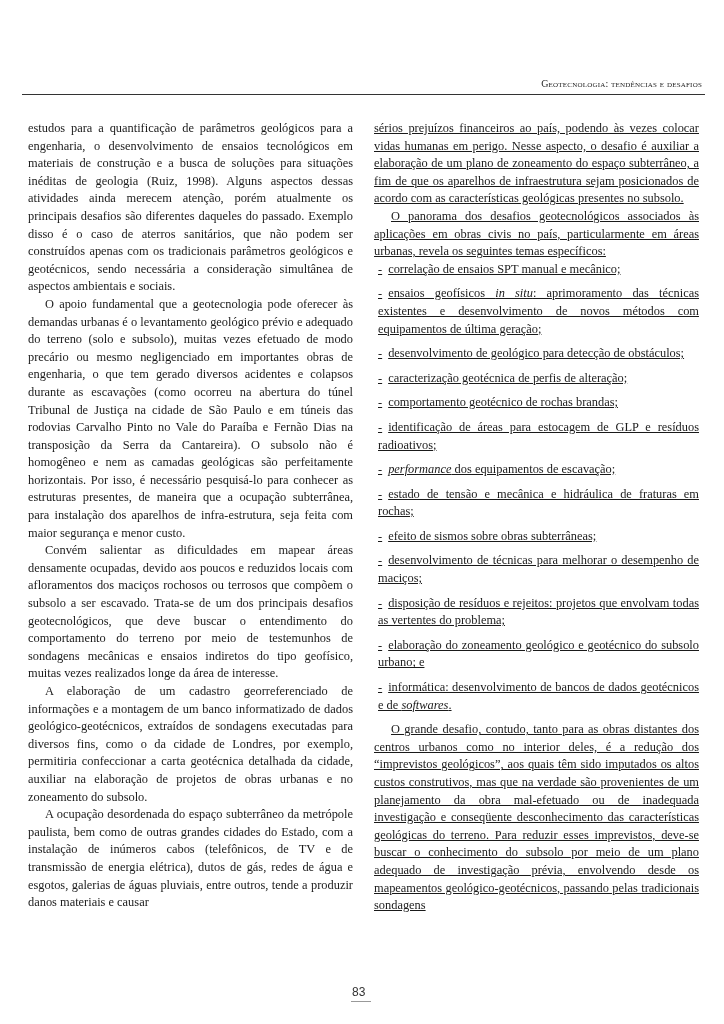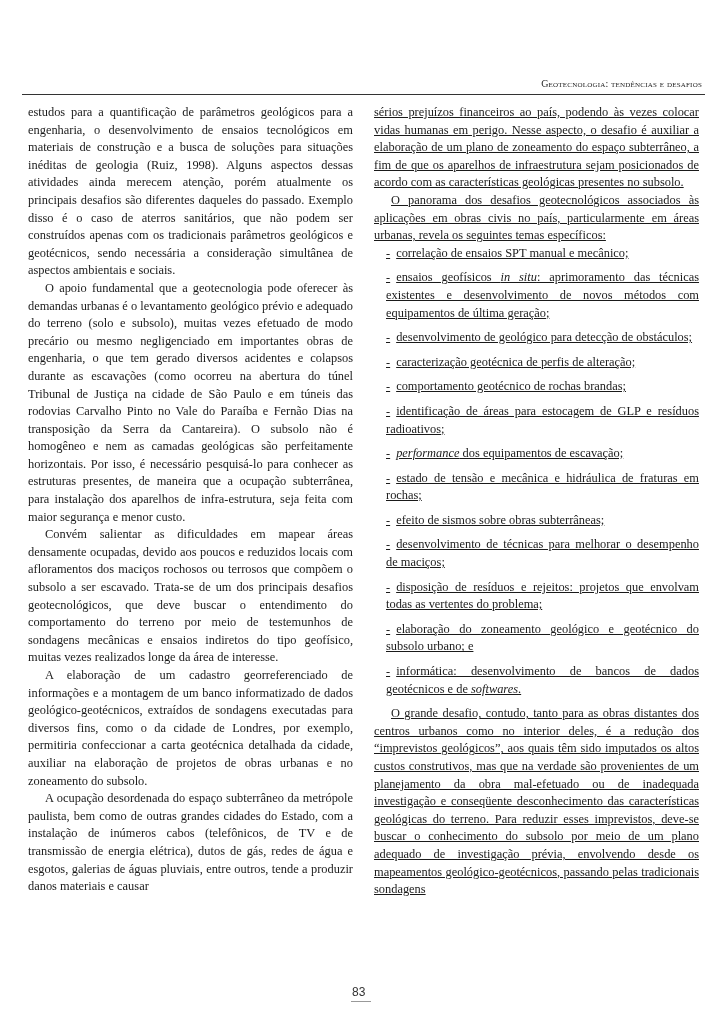--- a/index.html
+++ b/index.html
@@ -1,28 +1,28 @@
 <!DOCTYPE html>
 <html><head>
 <meta charset="utf-8">
 <style>
   html, body { margin: 0; padding: 0; background: #ffffff; }
   body { width: 724px; height: 1024px; position: relative; overflow: hidden;
          font-family: "Liberation Serif", "DejaVu Serif", serif; color: #1a1a1a; }
   .running-head { position: absolute; top: 78px; right: 22px; font-size: 10px;
                   letter-spacing: 0.2px; font-variant: small-caps; color: #222; }
   .head-rule { position: absolute; top: 94px; left: 22px; width: 683px; height: 1px; background: #333; }
-  .col { position: absolute; top: 104px; width: 325px; font-size: 12.4px;
+  .col { position: absolute; top: 120px; width: 325px; font-size: 12.4px;
          line-height: 17.6px; text-align: justify; }
   .col-left { left: 28px; }
   .col-right { left: 374px; text-decoration: underline; }
   .col p { margin: 0; text-indent: 17px; hyphens: auto; }
   .col p.noindent { text-indent: 0; }
   .topic-list { list-style: none; margin: 0; padding: 0; }
-  .topic-list li { margin: 0 0 7px 12px; }
+  .topic-list li { margin: 0 0 7px 4px; }
   .topic-list li .dash { margin-right: 6px; }
   .col-right p.after-list { margin-top: 2px; }
   .page-number { position: absolute; top: 985px; left: 352px; font-size: 12px;
                  font-family: "Liberation Sans", sans-serif; color: #333; }
   .page-underline { position: absolute; top: 1001px; left: 351px; width: 20px; height: 1px; background: #999; }
 </style>
 </head>
 <body>
 
 <div class="running-head">Geotecnologia: tendências e desafios</div>

